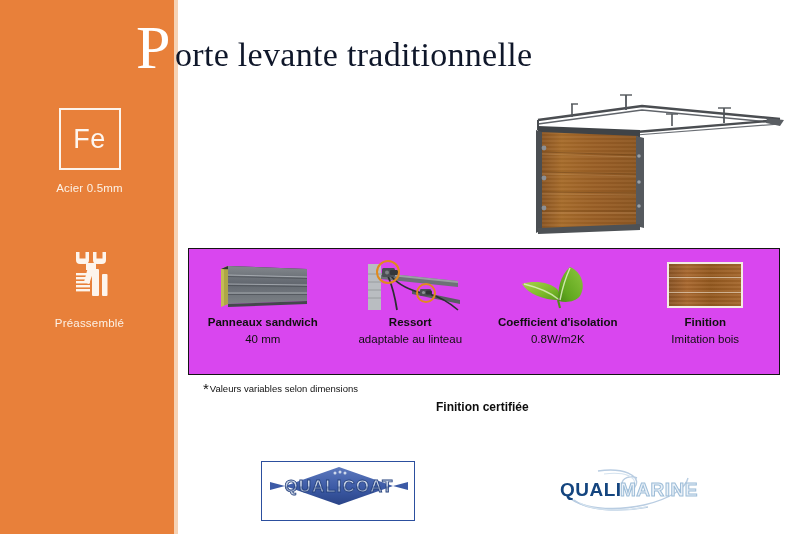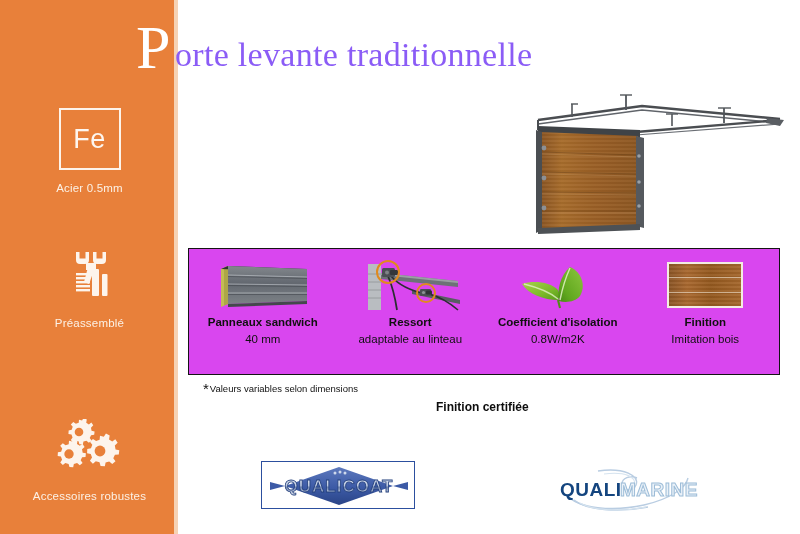--- a/index.html
+++ b/index.html
@@ -75,21 +75,21 @@
     font-family: "Liberation Serif", serif;
     font-size: 62px;
     color: #ffffff;
     line-height: 1;
     z-index: 3;
   }
   #title-rest {
     position: absolute; left: 45px; top: 18px;
     font-family: "Liberation Serif", serif;
     font-size: 34px;
-    color: #8b5cf6;
+    color: #0f172a;
     line-height: 1;
     letter-spacing: .3px;
     white-space: nowrap;
   }
 
   
   #hero {
     position: absolute; left: 512px; top: 86px;
     width: 276px; height: 148px;
   }
@@ -160,21 +160,21 @@
   }
   #certified {
     position: absolute; left: 436px; top: 400px;
     font-size: 12px; font-weight: bold; color: #0d0d0d;
     white-space: nowrap;
   }
 
   
   #logo-qualicoat {
     position: absolute; left: 261px; top: 461px;
-    width: 154px; height: 48px;
+    width: 154px; height: 60px;
     border: 1.6px solid #2c4f9e;
     background: #ffffff;
     overflow: hidden;
   }
   #logo-qualimarine {
     position: absolute; left: 552px; top: 466px;
     width: 152px; height: 46px;
     overflow: hidden;
   }
 </style>
@@ -211,56 +211,20 @@
           <rect x="14" y="43" width="14" height="2.4"></rect>
         </g>
 
         <rect x="30" y="23" width="7" height="27" rx="1" fill="#fdf4ec"></rect>
         <rect x="40" y="28" width="5.5" height="22" rx="1" fill="#fdf4ec"></rect>
       </svg>
     </div>
     <div class="side-label">Préassemblé</div>
   </div>
 
-  <div class="side-block" id="gears-block">
-    <div class="icon-wrap">
-      <svg width="82" height="56" viewBox="0 0 82 56">
-        <g fill="#fdf4ec">
-
-          <g transform="translate(30,13)">
-            <path d="M0,-13 L3.2,-12.2 L5,-15 L8.2,-13.2 L7.6,-9.8 L10.4,-8 L13,-10 L15,-7 L12.6,-4.6
-                     L13.2,-1.3 L16.4,-0.6 L16,3 L12.7,3.3 L11.3,6.3 L13.2,9 L10.4,11.2 L7.8,9.1
-                     L4.7,10 L4,13.2 L0.4,13 L-0.5,9.8 L-3.6,8.9 L-6.1,11 L-8.6,8.4 L-6.8,5.7
-                     L-7.9,2.6 L-11.1,2 L-10.9,-1.6 L-7.7,-2.3 L-6.6,-5.4 L-8.6,-8 L-6,-10.4
-                     L-3.3,-8.6 L-0.3,-9.7 Z" transform="scale(0.95)"></path>
-            <circle cx="0" cy="0" r="4.3" fill="#e8803a"></circle>
-          </g>
-
-          <g transform="translate(51,32)">
-            <path d="M0,-16 L4,-15.1 L6.3,-18.4 L10.2,-16.2 L9.5,-12.1 L12.9,-9.9 L16.1,-12.3 L18.6,-8.6
-                     L15.6,-5.7 L16.4,-1.6 L20.3,-0.8 L19.8,3.6 L15.7,4 L14,7.6 L16.3,10.9 L12.9,13.6
-                     L9.7,11 L5.9,12.1 L5.1,16 L0.6,15.8 L-0.5,11.9 L-4.4,10.8 L-7.5,13.4 L-10.6,10.2
-                     L-8.4,6.9 L-9.7,3.1 L-13.6,2.4 L-13.4,-2 L-9.5,-2.9 L-8.1,-6.7 L-10.6,-9.8
-                     L-7.4,-12.7 L-4.1,-10.5 L-0.4,-11.8 Z" transform="scale(0.95)"></path>
-            <circle cx="0" cy="0" r="5.4" fill="#e8803a"></circle>
-          </g>
-
-          <g transform="translate(20,35)">
-            <path d="M0,-14 L3.5,-13.2 L5.5,-16.1 L9,-14.2 L8.4,-10.6 L11.4,-8.6 L14.2,-10.8 L16.4,-7.5
-                     L13.7,-5 L14.4,-1.4 L17.8,-0.7 L17.4,3.2 L13.8,3.5 L12.3,6.7 L14.3,9.5 L11.3,11.9
-                     L8.5,9.6 L5.1,10.6 L4.4,14 L0.5,13.8 L-0.4,10.4 L-3.9,9.4 L-6.5,11.7 L-9.2,8.9
-                     L-7.3,6 L-8.5,2.7 L-11.9,2.1 L-11.7,-1.8 L-8.3,-2.5 L-7.1,-5.9 L-9.3,-8.6
-                     L-6.5,-11.2 L-3.6,-9.2 L-0.3,-10.3 Z" transform="scale(0.95)"></path>
-            <circle cx="0" cy="0" r="4.7" fill="#e8803a"></circle>
-          </g>
-        </g>
-      </svg>
-    </div>
-    <div class="side-label">Accessoires robustes</div>
-  </div>
 
   <div id="title-wrap">
     <span id="title-cap">P</span>
     <span id="title-rest">orte levante traditionnelle</span>
   </div>
 
   <div id="hero">
     <svg width="276" height="148" viewBox="0 0 276 148">
       <defs>
         <linearGradient id="woodHero" x1="0" y1="0" x2="1" y2="0">

